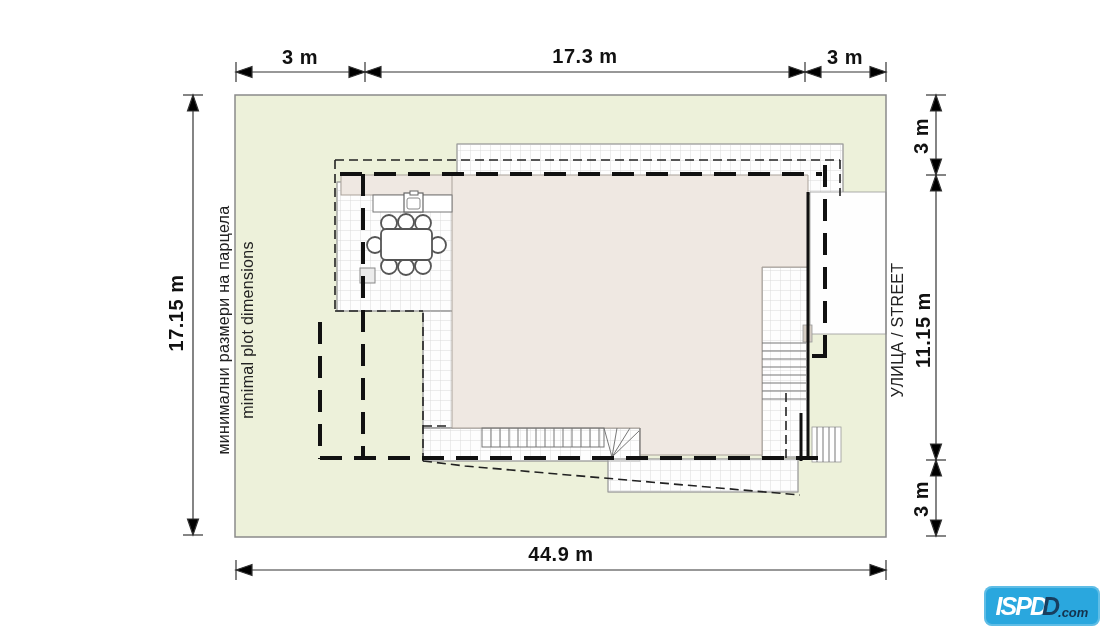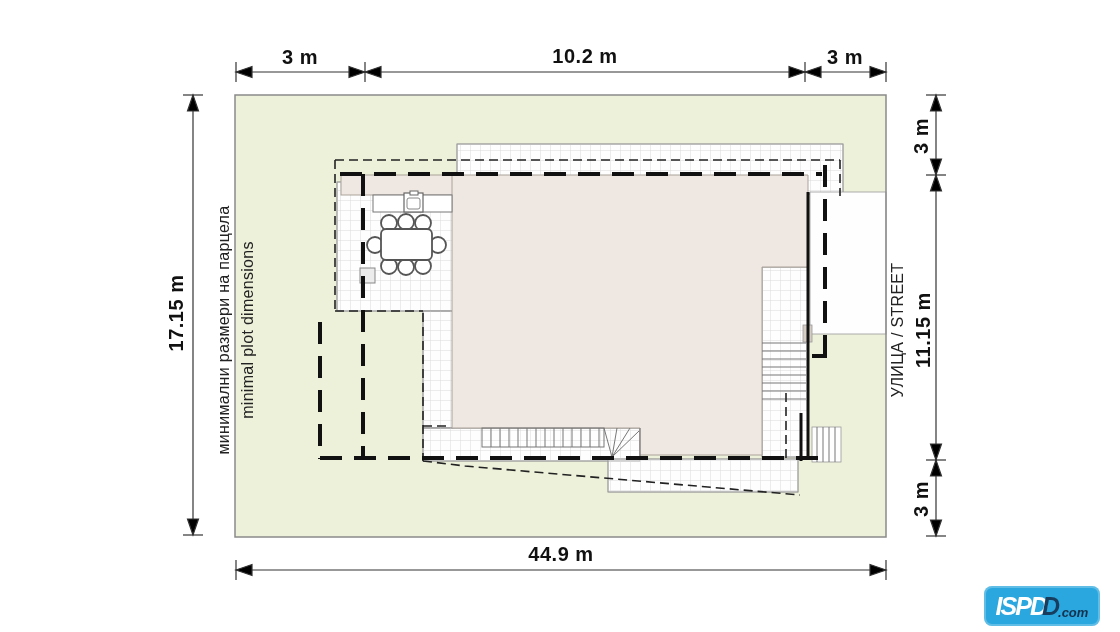--- a/index.html
+++ b/index.html
@@ -152,21 +152,21 @@
         <polygon points="936,175 930.5,159 941.5,159"></polygon>
           <polygon points="936,175 930.5,191 941.5,191"></polygon>
         <polygon points="936,460 930.5,444 941.5,444"></polygon>
           <polygon points="936,460 930.5,476 941.5,476"></polygon>
         <polygon points="936,536 930.5,520 941.5,520"></polygon>
       </g>
     </g>
   </svg>
 
   <div class="lbl dim" style="left:300px;top:57px">3 m</div>
-  <div class="lbl dim" style="left:585px;top:56px">10.2 m</div>
+  <div class="lbl dim" style="left:585px;top:56px">17.3 m</div>
   <div class="lbl dim" style="left:845px;top:57px">3 m</div>
   <div class="lbl dim" style="left:561px;top:554px">44.9 m</div>
   <div class="lbl dim vert" style="left:176px;top:313px">17.15 m</div>
   <div class="lbl dim vert" style="left:921px;top:136px">3 m</div>
   <div class="lbl dim vert" style="left:923px;top:330px">11.15 m</div>
   <div class="lbl dim vert" style="left:921px;top:499px">3 m</div>
 
   <div class="lbl cap vert" style="left:224px;top:330px">минимални размери на парцела</div>
   <div class="lbl cap vert" style="left:248px;top:330px">minimal plot dimensions</div>
   <div class="lbl cap vert" style="left:898px;top:330px">УЛИЦА / STREET</div>

